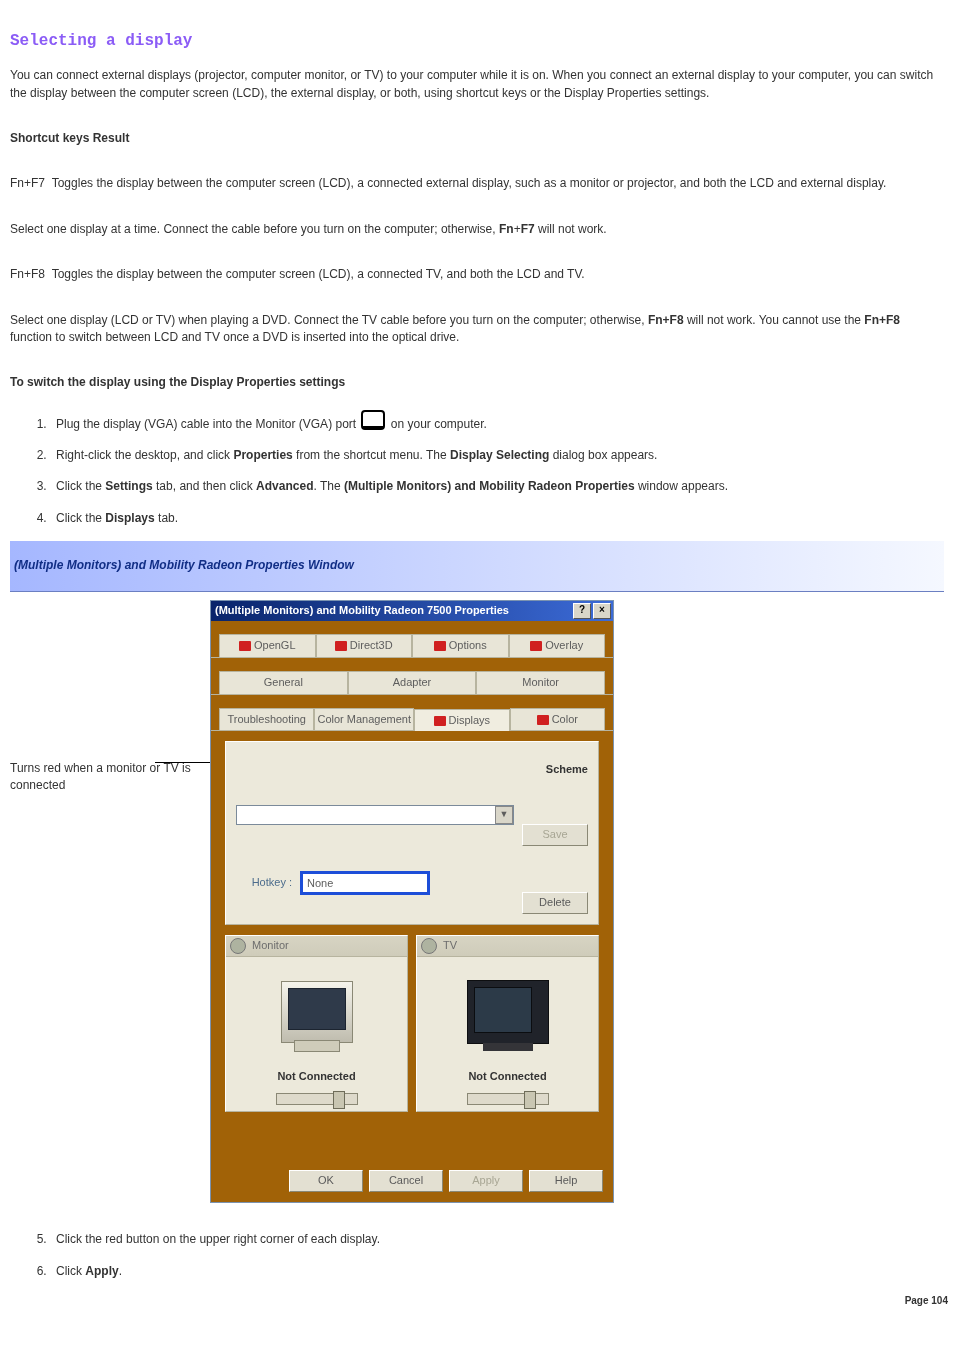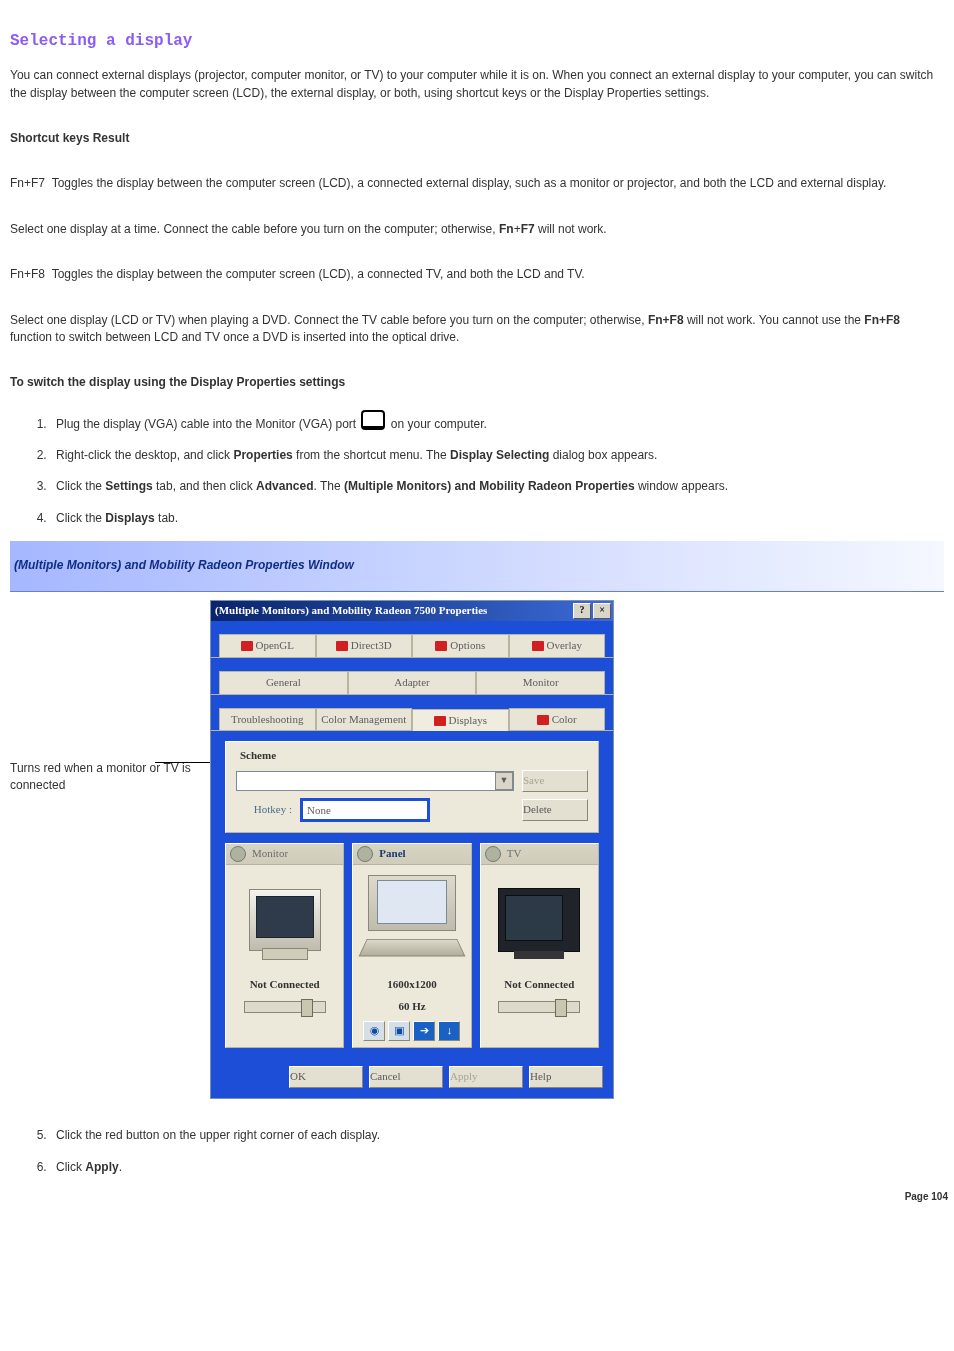--- a/index.html
+++ b/index.html
@@ -64,22 +64,22 @@
     position:absolute;
     top:162px; left:145px;
     width:85px; height:1px;
     background:#000;
   }
 
   
   .dialog {
     width: 402px;
     border: 1px solid #7b93b0;
-    background: #1d4ed8;
-    font-family: Liberation Serif, serif;
+    background: #a16207;
+    font-family: Liberation Sans, sans-serif;
     font-size: 11px;
     color: #5d5d5d;
     filter: blur(0.3px);
   }
   .titlebar {
     background: linear-gradient(to right, #09246b, #3c6bd7);
     color: #fff;
     font-weight: bold;
     display: flex;
     align-items: center;
@@ -115,35 +115,36 @@
 
   .panel-body { padding: 10px 14px 8px 14px; }
 
   .scheme-group {
     border:1px solid #b7b49f; border-top:1px solid #fff;
     border-left:1px solid #fff;
     background:#ece9db;
     padding: 4px 10px 10px 10px;
     margin-bottom: 10px;
   }
-  .scheme-label { font-weight:bold; color:#333; margin: 2px 0 4px 4px;}
+  .scheme-label { font-weight:bold; color:#333; margin: 16px 0 4px 4px; text-align: right;}
   .row { display:flex; align-items:center; gap:8px; margin-top:6px;}
   .combo {
     flex:1; height:18px;
     background:#fff; border:1px solid #7b8a9a;
     display:flex; justify-content:flex-end; align-items:center;
   }
   .combo .arrow { width:16px;height:16px;background:#d9d6c9;border:1px solid #888;text-align:center;line-height:14px;font-size:9px;}
   .dlg-btn {
     min-width:64px; height:20px;
     background:#e3e0d2;
     border:1px solid #fff;
     border-right-color:#8a8875; border-bottom-color:#8a8875;
-    text-align:left; line-height:18px;
+    text-align:center; line-height:18px;
     color:#5a5a5a;
+    margin-top:40px;
   }
   .dlg-btn.disabled { color:#a8a694;}
   .hotkey-lbl { color:#4c6c8c; width:56px; text-align:right;}
   .hotkey-field { width:120px;height:18px;background:#fff;border:3px solid #1d4ed8;padding-left:4px;line-height:18px;}
 
   .displays-row { display:flex; gap:8px;}
   .disp-box {
     flex:1;
     border:1px solid #b7b49f;
     border-top:1px solid #fff; border-left:1px solid #fff;
@@ -329,40 +330,20 @@
             <span class="power-dot"></span>
             <span>Monitor</span>
           </div>
           <div class="disp-body">
               <div class="crt"></div>
             </div>
           <div class="disp-status">Not Connected</div>
           <div class="slider"></div>
         </div>
 
-        <div class="disp-box">
-          <div class="disp-tab active">
-            <span class="power-dot"></span>
-            <span>Panel</span>
-          </div>
-          <div class="disp-body">
-              <div style="display:flex;flex-direction:column;align-items:center;">
-                <div class="laptop"></div>
-                <div class="laptop-base"></div>
-              </div>
-            </div>
-          <div class="disp-status">1600x1200</div>
-          <div class="disp-status" style="padding-top:0">60 Hz</div>
-          <div class="icon-grid">
-            <div class="mini-btn">◉</div>
-            <div class="mini-btn">▣</div>
-            <div class="mini-btn blue">➔</div>
-            <div class="mini-btn blue">↓</div>
-          </div>
-        </div>
 
         <div class="disp-box">
           <div class="disp-tab">
             <span class="power-dot"></span>
             <span>TV</span>
           </div>
           <div class="disp-body">
               <div class="tv"></div>
             </div>
           <div class="disp-status">Not Connected</div>

